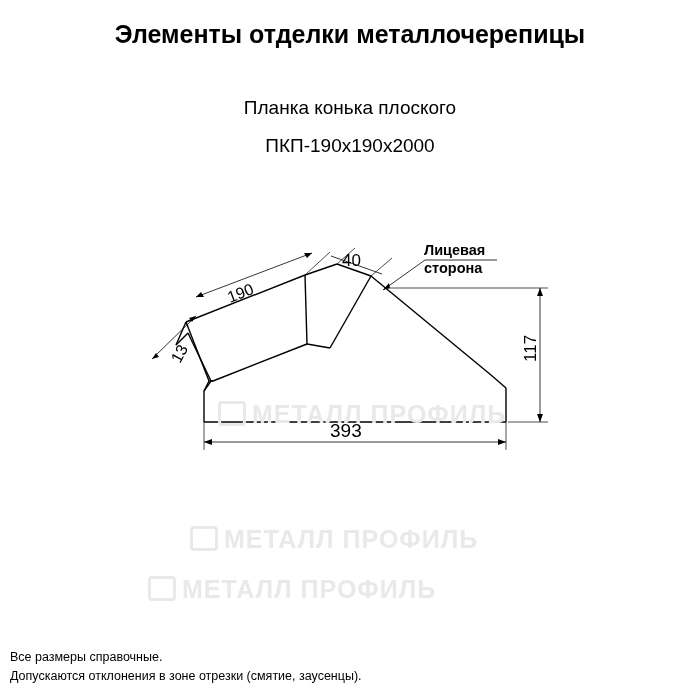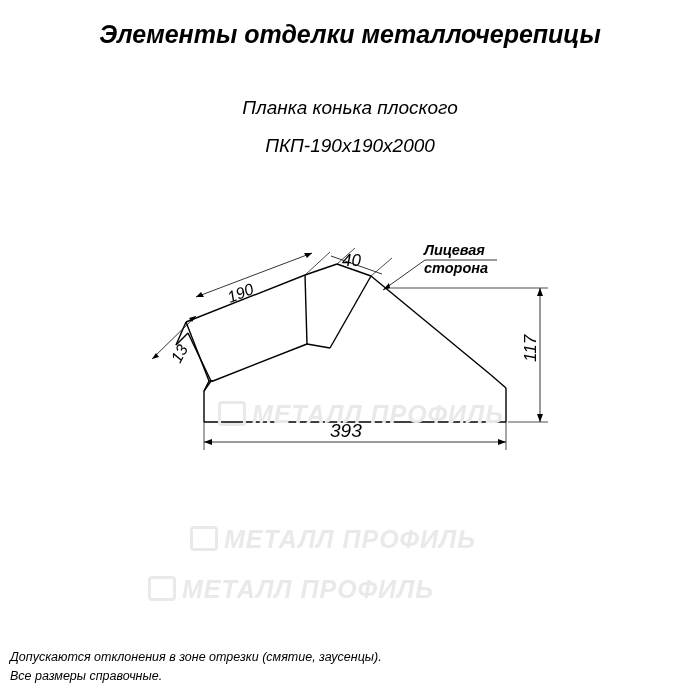--- a/index.html
+++ b/index.html
@@ -12,21 +12,20 @@
     background: #ffffff;
     font-family: "Liberation Sans", sans-serif;
     color: #000000;
     position: relative;
     overflow: hidden;
   }
   .page {
     position: relative;
     width: 700px;
     height: 700px;
-    font-style: italic;
   }
   .title-block {
     position: absolute;
     top: 18px;
     left: 0;
     width: 700px;
     text-align: center;
   }
   .main-title {
     font-size: 25px;
@@ -212,17 +211,17 @@
         <line x1="204" y1="272" x2="506" y2="272" stroke="#000000" stroke-width="0.8"></line>
         <polygon points="204,272 212,269 212,275" fill="#000000"></polygon>
         <polygon points="506,272 498,269 498,275" fill="#000000"></polygon>
         <text x="330" y="267" font-size="19">393</text>
       </g>
 
     </svg>
   </div>
 
   <div class="footer">
+    <div>Все размеры справочные.</div>
     <div>Допускаются отклонения в зоне отрезки (смятие, заусенцы).</div>
-    <div>Все размеры справочные.</div>
   </div>
 
 </div>
 
 </body></html>

